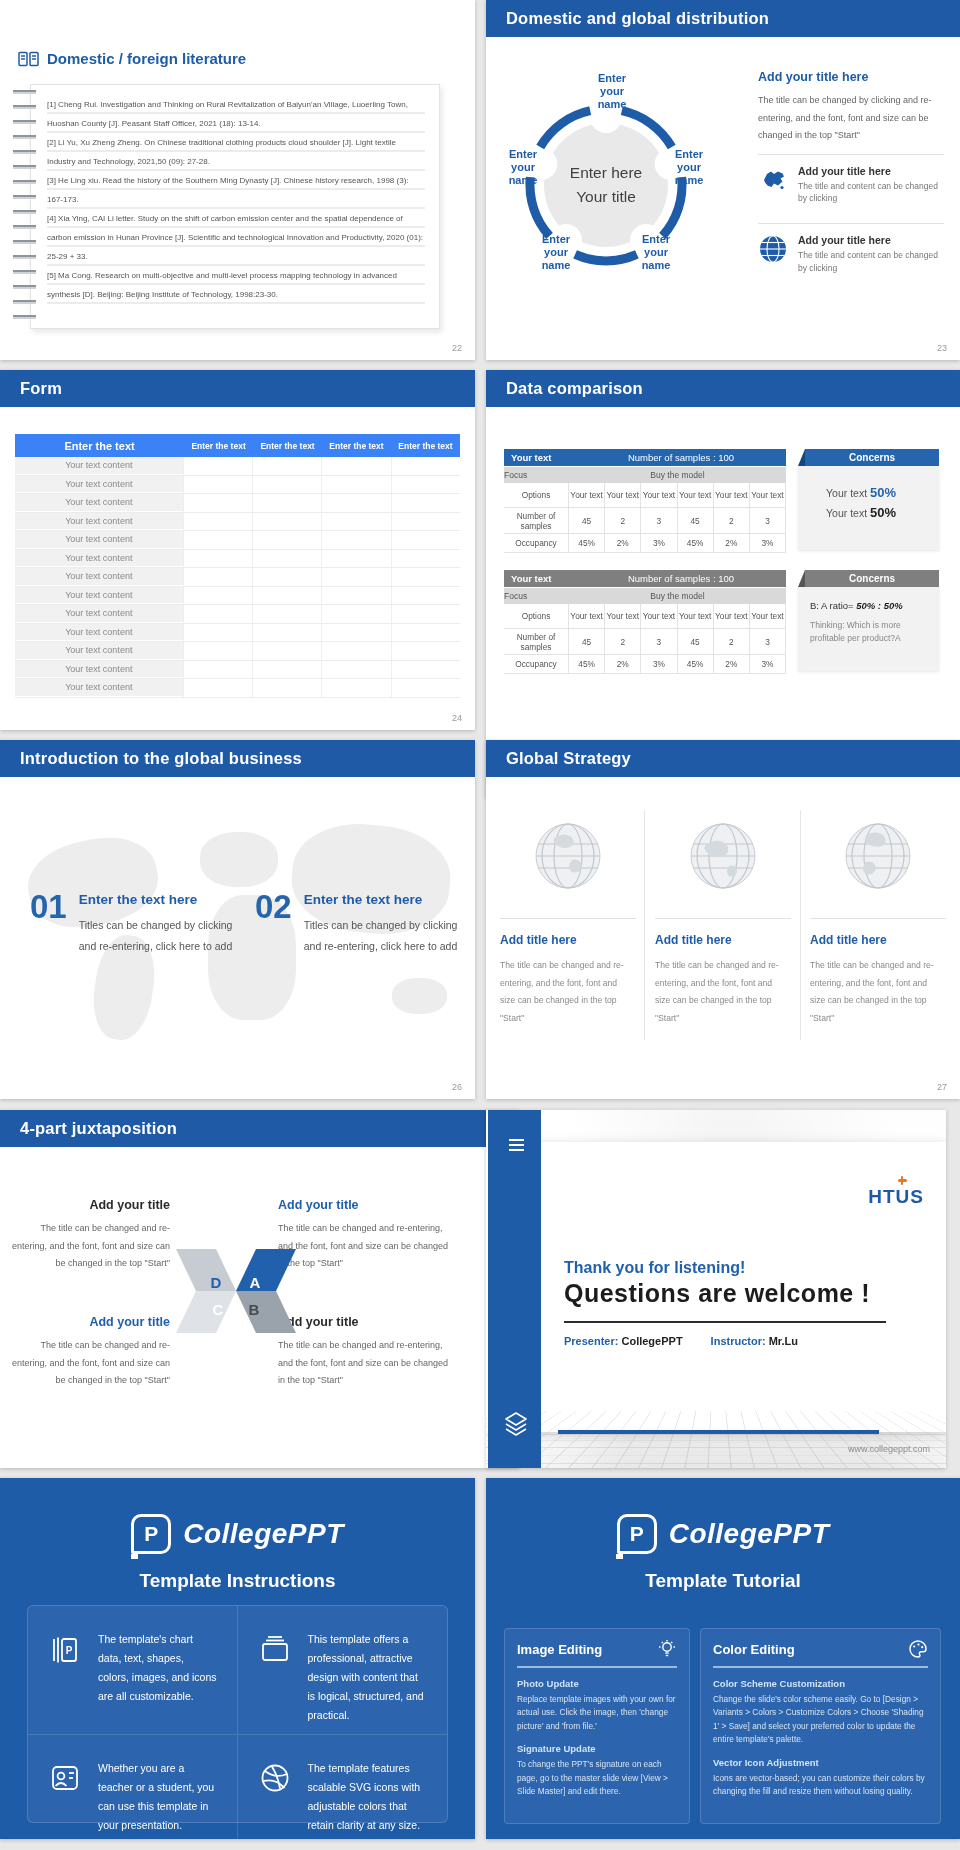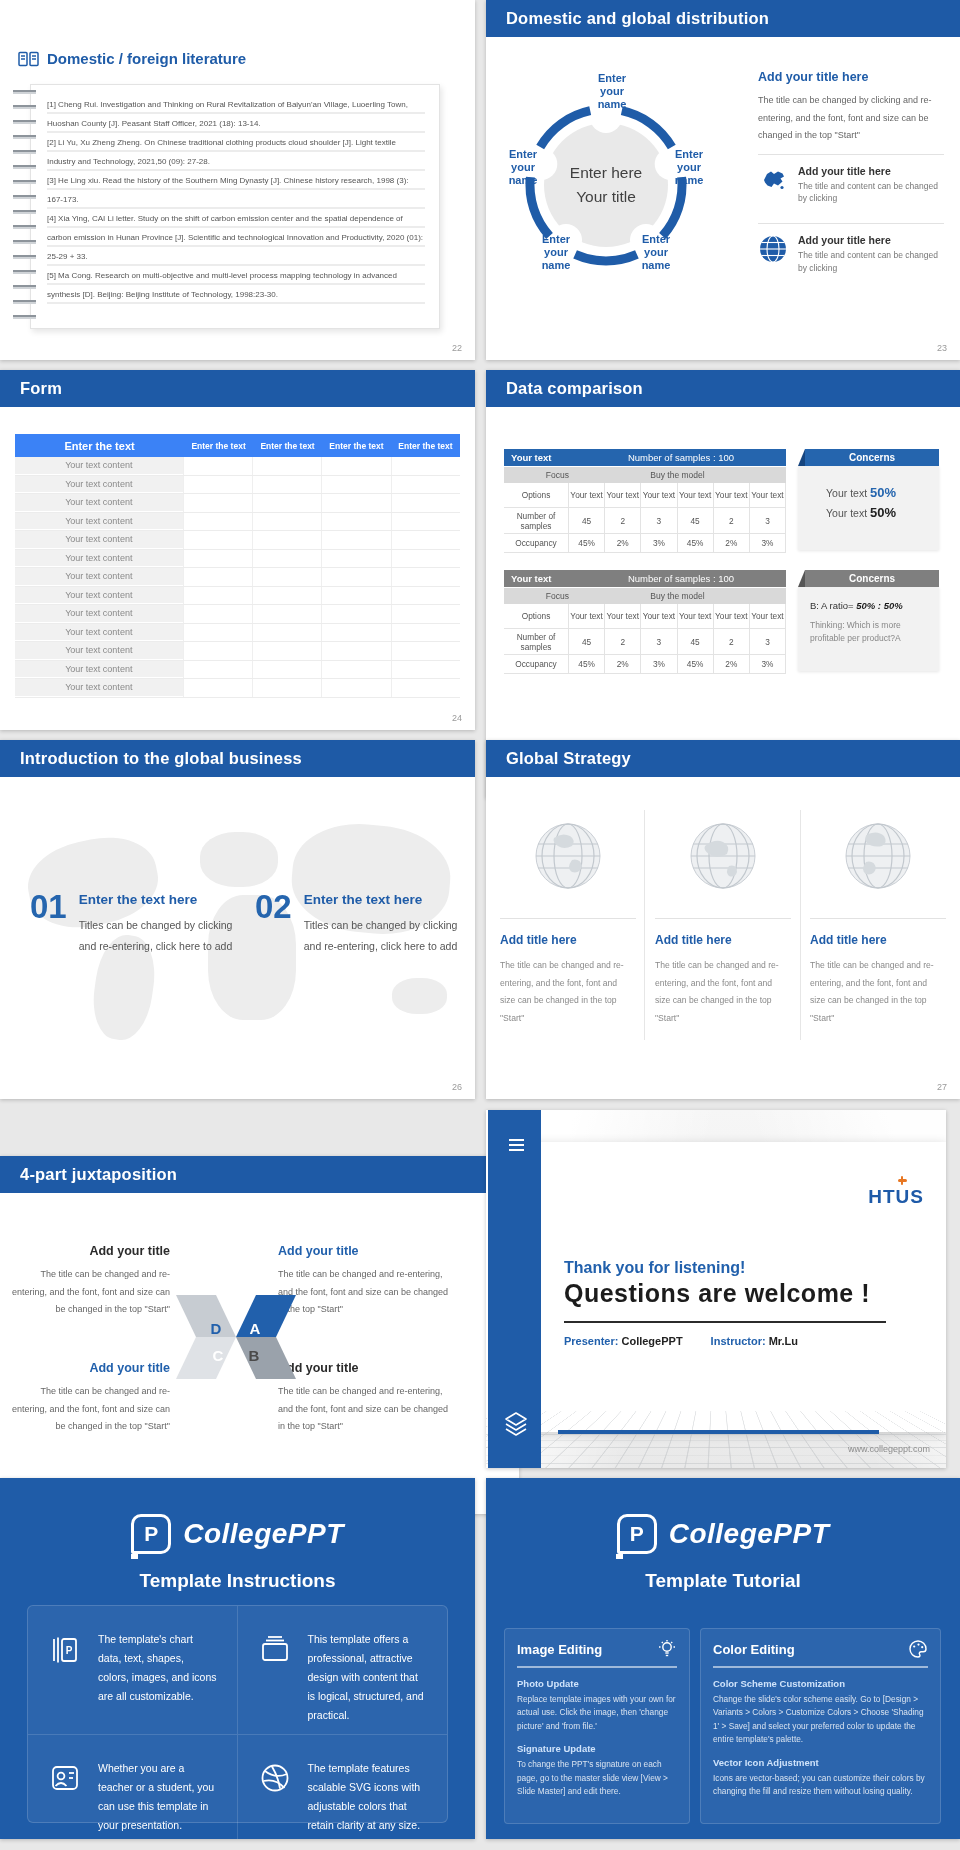--- a/index.html
+++ b/index.html
@@ -9,21 +9,21 @@
   .hdr{height:37px;background:#1e5aa6;color:#fff;font-weight:700;font-size:16.5px;line-height:37px;padding-left:20px;letter-spacing:.2px;}
   .pageno{position:absolute;right:13px;bottom:7px;font-size:9px;color:#9a9a9a;}
 
   
   #s22{left:0;top:0;width:475px;height:360px;}
   #s23{left:486px;top:0;width:474px;height:360px;}
   #s24{left:0;top:370px;width:475px;height:360px;}
   #s25{left:486px;top:370px;width:474px;height:428px;}
   #s26{left:0;top:740px;width:475px;height:359px;}
   #s27{left:486px;top:740px;width:474px;height:359px;}
-  #s28{left:0;top:1110px;width:519px;height:358px;margin-top:46px;}
+  #s28{left:0;top:1110px;width:519px;height:358px;}
   #sthx{left:486px;top:1110px;width:460px;height:358px;background:linear-gradient(180deg,#f6f6f6,#e9e9e9);}
   #pleft{left:0;top:1478px;width:475px;height:361px;background:#1f5ca8;}
   #pright{left:486px;top:1478px;width:474px;height:361px;background:#1f5ca8;}
 
   
   .s22-title{position:absolute;left:18px;top:50px;display:flex;align-items:center;gap:8px;color:#1f5ca8;font-size:15px;font-weight:700;}
   .notebook{position:absolute;left:30px;top:84px;width:408px;height:243px;background:#fff;border:1px solid #e3e3e3;box-shadow:2px 3px 6px rgba(0,0,0,.10);}
   .refs{position:absolute;left:16px;right:14px;top:10px;bottom:8px;font-size:8px;color:#555;line-height:19px;
         background:repeating-linear-gradient(to bottom,transparent 0 17.5px,#ececec 17.5px 19px);}
   .refs p{margin:0;}
@@ -52,21 +52,21 @@
   .ft-row .c{width:15.5%;border-left:1px solid #efefef;}
 
   
   .grp{position:absolute;left:18px;width:282px;}
   #g1{top:79px;} #g2{top:200px;}
   .dt-h{display:flex;height:17px;color:#fff;font-size:9.5px;align-items:center;}
   .blue .dt-h{background:#2565ae;} .gray .dt-h{background:#7f7f7f;}
   .dt-h .t{width:65px;padding-left:7px;font-weight:700;}
   .dt-h .s{flex:1;text-align:center;}
   .frow{display:flex;height:16px;background:#d9d9d9;font-size:8.5px;color:#555;align-items:center;margin-top:1px;}
-  .frow .t{width:65px;text-align:right;} .frow .s{flex:1;text-align:center;}
+  .frow .t{width:65px;text-align:left;} .frow .s{flex:1;text-align:center;}
   .vrow{display:flex;background:#fff;border-bottom:1px solid #e3e3e3;}
   .vrow .t{width:65px;display:flex;align-items:center;justify-content:center;font-size:8.3px;color:#555;border-right:1px solid #e3e3e3;text-align:center;padding:0 4px;box-sizing:border-box;}
   .vrow .cells{flex:1;display:flex;}
   .vrow .cell{flex:1;display:flex;align-items:center;justify-content:center;font-size:8.3px;color:#555;border-right:1px solid #e3e3e3;text-align:center;}
   .r-opt{height:24px;} .r-smp{height:25px;} .r-occ{height:18px;}
   .concern{position:absolute;left:312px;width:141px;height:101px;}
   #c1{top:79px;} #c2{top:200px;}
   .chd{margin-left:7px;height:17px;color:#fff;font-weight:700;font-size:10px;text-align:center;line-height:17px;position:relative;}
   .blue-c .chd{background:#2565ae;} .gray-c .chd{background:#7f7f7f;}
   .chd::before{content:"";position:absolute;left:-7px;top:0;width:7px;height:17px;clip-path:polygon(100% 0,100% 100%,0 100%);}

